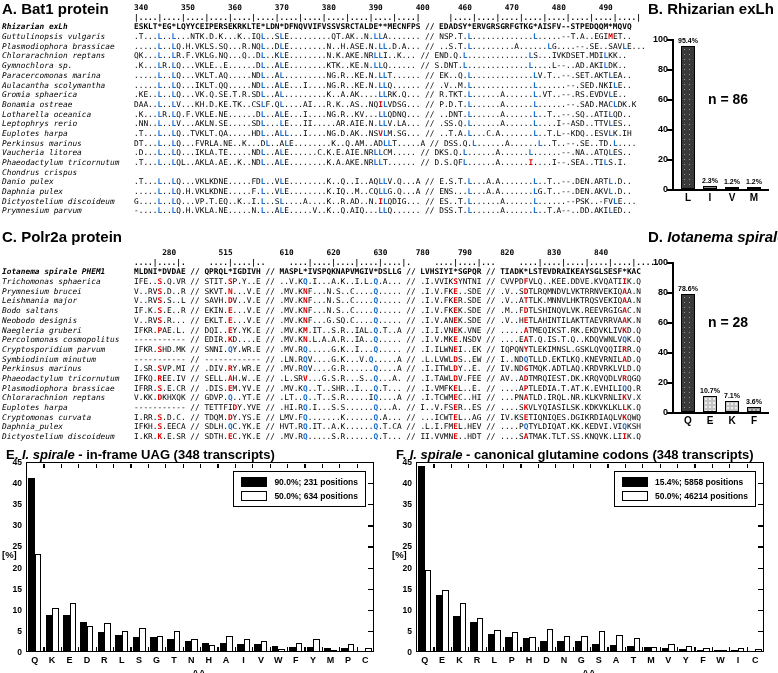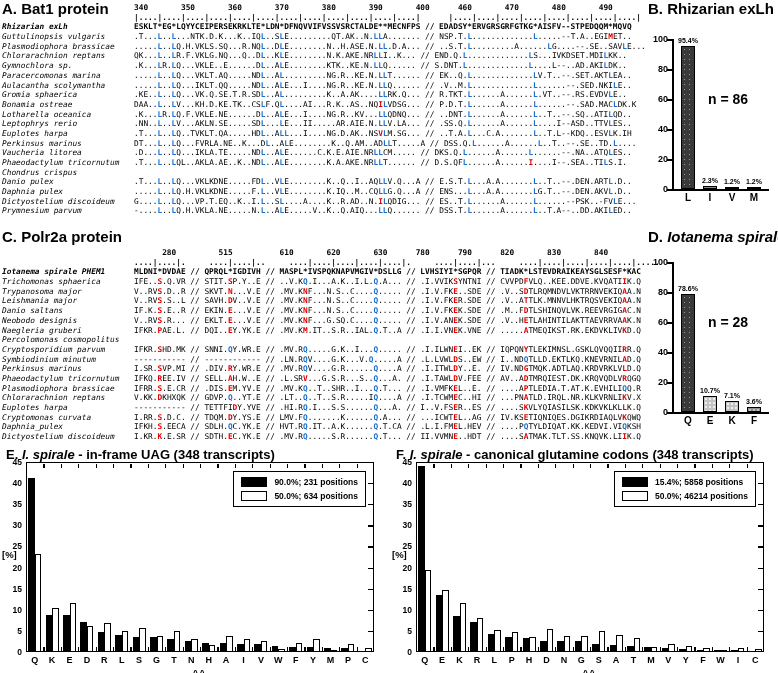--- a/index.html
+++ b/index.html
@@ -109,26 +109,26 @@
       <div class="cat" style="left:94px;top:190px;width:24px">M</div>
       <div class="nlab" style="left:60px;top:89px">n = 86</div>
     </div>
 
   <div class="ptitle" style="left:2px;top:228px;">C. Polr2a protein</div>
   <div class="align" style="left:2px;top:248px;width:644px;">
       <div class="arow ruler"><span class="aname"></span><span class="aseq">      280         515          610       620       630      780      790      820       830       840    </span></div>
       <div class="arow ruler"><span class="aname"></span><span class="aseq">....|....|.     ....|....|..     ....|....|....|....|....|.     ....|....|...     ....|....|....|....|....|.....</span></div>
       <div class="arow cons"><span class="aname">Iotanema spirale PHEM1</span><span class="aseq">MLDNI*DVDAE // QPRQL*IGDIVH // MASPL*IVSPQKNAPVMGIV*DSLLG // LVHSIYI*SGPQR // TIADK*LSTEVDRAIKEAYSGLSESF*KAC</span></div>
       <div class="arow"><span class="aname">Trichomonas sphaerica</span><span class="aseq">IFE..<span class="hr">S</span>.Q.VR // STIT.<span class="hr">S</span>P.Y..E // ..V.K<span class="hb">Q</span>.I...A.K..I.L.<span class="hb">Q</span>.A... // .I.VVIK<span class="hr">S</span>YNTNI // CVVPD<span class="hr">F</span>VLQ..KEE.DDVE.KVQATI<span class="hr">I</span>K.Q</span></div>
-      <div class="arow"><span class="aname">Trypanosoma major</span><span class="aseq">V..RV<span class="hr">S</span>.D..R // SKVT.<span class="hr">N</span>...V.E // .MV.K<span class="hr">N</span>F...N.S..C....<span class="hb">Q</span>..... // .I.V.FK<span class="hr">E</span>..SDE // .V..S<span class="hr">D</span>TLRQMNDVLVKTRRNVEKIQ<span class="hr">A</span>A.N</span></div>
+      <div class="arow"><span class="aname">Prymnesium brucei</span><span class="aseq">V..RV<span class="hr">S</span>.D..R // SKVT.<span class="hr">N</span>...V.E // .MV.K<span class="hr">N</span>F...N.S..C....<span class="hb">Q</span>..... // .I.V.FK<span class="hr">E</span>..SDE // .V..S<span class="hr">D</span>TLRQMNDVLVKTRRNVEKIQ<span class="hr">A</span>A.N</span></div>
       <div class="arow"><span class="aname">Leishmania major</span><span class="aseq">V..RV<span class="hr">S</span>.S..L // SAVH.<span class="hr">D</span>V..V.E // .MV.K<span class="hr">N</span>F...N.S..C....<span class="hb">Q</span>..... // .I.V.FK<span class="hr">E</span>R.SDE // .V..A<span class="hr">T</span>TLK.MNNVLHKTRQSVEKIQ<span class="hr">A</span>A.N</span></div>
-      <div class="arow"><span class="aname">Danio saltans</span><span class="aseq">IF.K.<span class="hr">S</span>.E..R // EKIN.<span class="hr">E</span>...V.E // .MV.K<span class="hr">N</span>F...N.S..C....<span class="hb">Q</span>..... // .I.V.FK<span class="hr">E</span>K.SDE // .M..F<span class="hr">D</span>TLSHINQVLVK.REEVRGIG<span class="hr">A</span>C.N</span></div>
+      <div class="arow"><span class="aname">Bodo saltans</span><span class="aseq">IF.K.<span class="hr">S</span>.E..R // EKIN.<span class="hr">E</span>...V.E // .MV.K<span class="hr">N</span>F...N.S..C....<span class="hb">Q</span>..... // .I.V.FK<span class="hr">E</span>K.SDE // .M..F<span class="hr">D</span>TLSHINQVLVK.REEVRGIG<span class="hr">A</span>C.N</span></div>
       <div class="arow"><span class="aname">Neobodo designis</span><span class="aseq">V..RV<span class="hr">S</span>.R... // EKLT.<span class="hr">E</span>...V.E // .MV.K<span class="hr">N</span>F...G.SQ.C....<span class="hb">Q</span>..... // .I.V.AN<span class="hr">E</span>K.SDE // .V..H<span class="hr">E</span>TLAHINTILAKTTAEVRRVA<span class="hr">A</span>K.N</span></div>
       <div class="arow"><span class="aname">Naegleria gruberi</span><span class="aseq">IFKR.<span class="hr">P</span>AE.L. // DQI..<span class="hr">E</span>Y.YK.E // .MV.K<span class="hr">M</span>.IT..S.R..IAL.<span class="hb">Q</span>.T..A // .I.I.VN<span class="hr">E</span>K.VNE // .....<span class="hr">A</span>TMEQIKST.RK.EKDVKLIV<span class="hr">K</span>D.Q</span></div>
-      <div class="arow"><span class="aname">Percolomonas cosmopolitus</span></div>
+      <div class="arow"><span class="aname">Percolomonas cosmopolitus</span><span class="aseq">----------- // EDIR.<span class="hr">K</span>D....E // .MV.K<span class="hr">N</span>.L.A.A.R..IA..<span class="hb">Q</span>..... // .I.V.MK<span class="hr">E</span>.NSDV // ....E<span class="hr">A</span>T.Q.IS.T.Q..KDQVWNLV<span class="hb">Q</span>K.Q</span></div>
       <div class="arow"><span class="aname">Cryptosporidium parvum</span><span class="aseq">IFKR.<span class="hr">S</span>HD.MK // SNNI.<span class="hb">Q</span>Y.WR.E // .MV.R<span class="hb">Q</span>.....G.K..I...<span class="hb">Q</span>..... // .I.ILWN<span class="hr">E</span>I..EK // IQPQN<span class="hr">Y</span>TLEKIMNSL.GSKLQVQQII<span class="hr">R</span>R.Q</span></div>
       <div class="arow"><span class="aname">Symbiodinium minutum</span><span class="aseq">----------- // ------------ // .LN.R<span class="hb">Q</span>V....G.K...V.<span class="hb">Q</span>.....A // .L.LVWL<span class="hr">D</span>S..EW // I..ND<span class="hb">Q</span>TLLD.EKTLKQ.KNEVRNIL<span class="hr">A</span>D.Q</span></div>
       <div class="arow"><span class="aname">Perkinsus marinus</span><span class="aseq">I.SR.<span class="hr">S</span>VP.MI // .DIV.<span class="hr">R</span>Y.WR.E // .MV.R<span class="hb">Q</span>V....G.R......<span class="hb">Q</span>....A // .I.ITWL<span class="hr">D</span>Y..E. // IV.ND<span class="hr">G</span>TMQK.ADTLAQ.KRDVRKLV<span class="hr">L</span>D.Q</span></div>
       <div class="arow"><span class="aname">Phaeodactylum tricornutum</span><span class="aseq">IFKQ.<span class="hr">R</span>EE.IV // SELL.<span class="hr">A</span>H.W..E // .L.SR<span class="hr">V</span>...G.S.R...S..<span class="hb">Q</span>...A. // .I.TAWL<span class="hr">D</span>V.FEE // AV..A<span class="hr">D</span>TMRQIEST.DK.KRQVQDLV<span class="hr">R</span>QGQ</span></div>
       <div class="arow"><span class="aname">Plasmodiophora brassicae</span><span class="aseq">IFRR.<span class="hr">S</span>.E.CR // .DIS.<span class="hr">E</span>M.YV.E // .MV.K<span class="hb">Q</span>..T..SHR..I...<span class="hb">Q</span>.T... // .I.VMFK<span class="hr">E</span>L..E. // ....A<span class="hr">P</span>TLEDIA.T.AT.K.EVHILI<span class="hb">Q</span>Q.R</span></div>
       <div class="arow"><span class="aname">Chlorarachnion reptans</span><span class="aseq">V.KK.<span class="hr">D</span>KHXQK // GDVP.<span class="hb">Q</span>..YT.E // .LT..<span class="hb">Q</span>..T..S.R.....I<span class="hb">Q</span>....A // .I.TCWM<span class="hr">E</span>C..HI // ...PN<span class="hr">A</span>TLD.IRQL.NR.KLKVRNLI<span class="hr">K</span>V.X</span></div>
       <div class="arow"><span class="aname">Euplotes harpa</span><span class="aseq">----------- // TETTFI<span class="hr">D</span>Y.YVE // .HI.R<span class="hb">Q</span>.I...S.S......<span class="hb">Q</span>...A. // I..V.FS<span class="hr">E</span>R..ES // ....S<span class="hr">K</span>VLYQIASILSK.KDKVKLKL<span class="hr">L</span>K.Q</span></div>
       <div class="arow"><span class="aname">Cryptomonas curvata</span><span class="aseq">I.RR.<span class="hr">S</span>.D.C. // TDQM.<span class="hr">D</span>Y.YS.E // LMV.F<span class="hb">Q</span>.......K......<span class="hb">Q</span>.A... // ...ICWT<span class="hr">E</span>L..AG // IV.KS<span class="hr">E</span>TIQNIQES.DGIKRDIAQLV<span class="hr">K</span>QWQ</span></div>
       <div class="arow"><span class="aname">Daphnia_pulex</span><span class="aseq">IFKH.<span class="hr">S</span>.EECA // SDLH.<span class="hb">Q</span>C.YK.E // HVT.R<span class="hb">Q</span>.IT..A.K......<span class="hb">Q</span>.T.CA // .L.I.FM<span class="hr">E</span>L.HEV // ....P<span class="hb">Q</span>TYLDIQAT.KK.KEDVI.VI<span class="hb">Q</span>KSH</span></div>
       <div class="arow"><span class="aname">Dictyostelium discoideum</span><span class="aseq">I.KR.<span class="hr">K</span>.E.SR // SDTH.<span class="hr">E</span>C.YK.E // .MV.R<span class="hb">Q</span>.....S.R......<span class="hb">Q</span>.T... // II.VVMN<span class="hr">E</span>..HDT // ....S<span class="hr">A</span>TMAK.TLT.SS.KNQVK.LI<span class="hr">I</span>K.Q</span></div>

